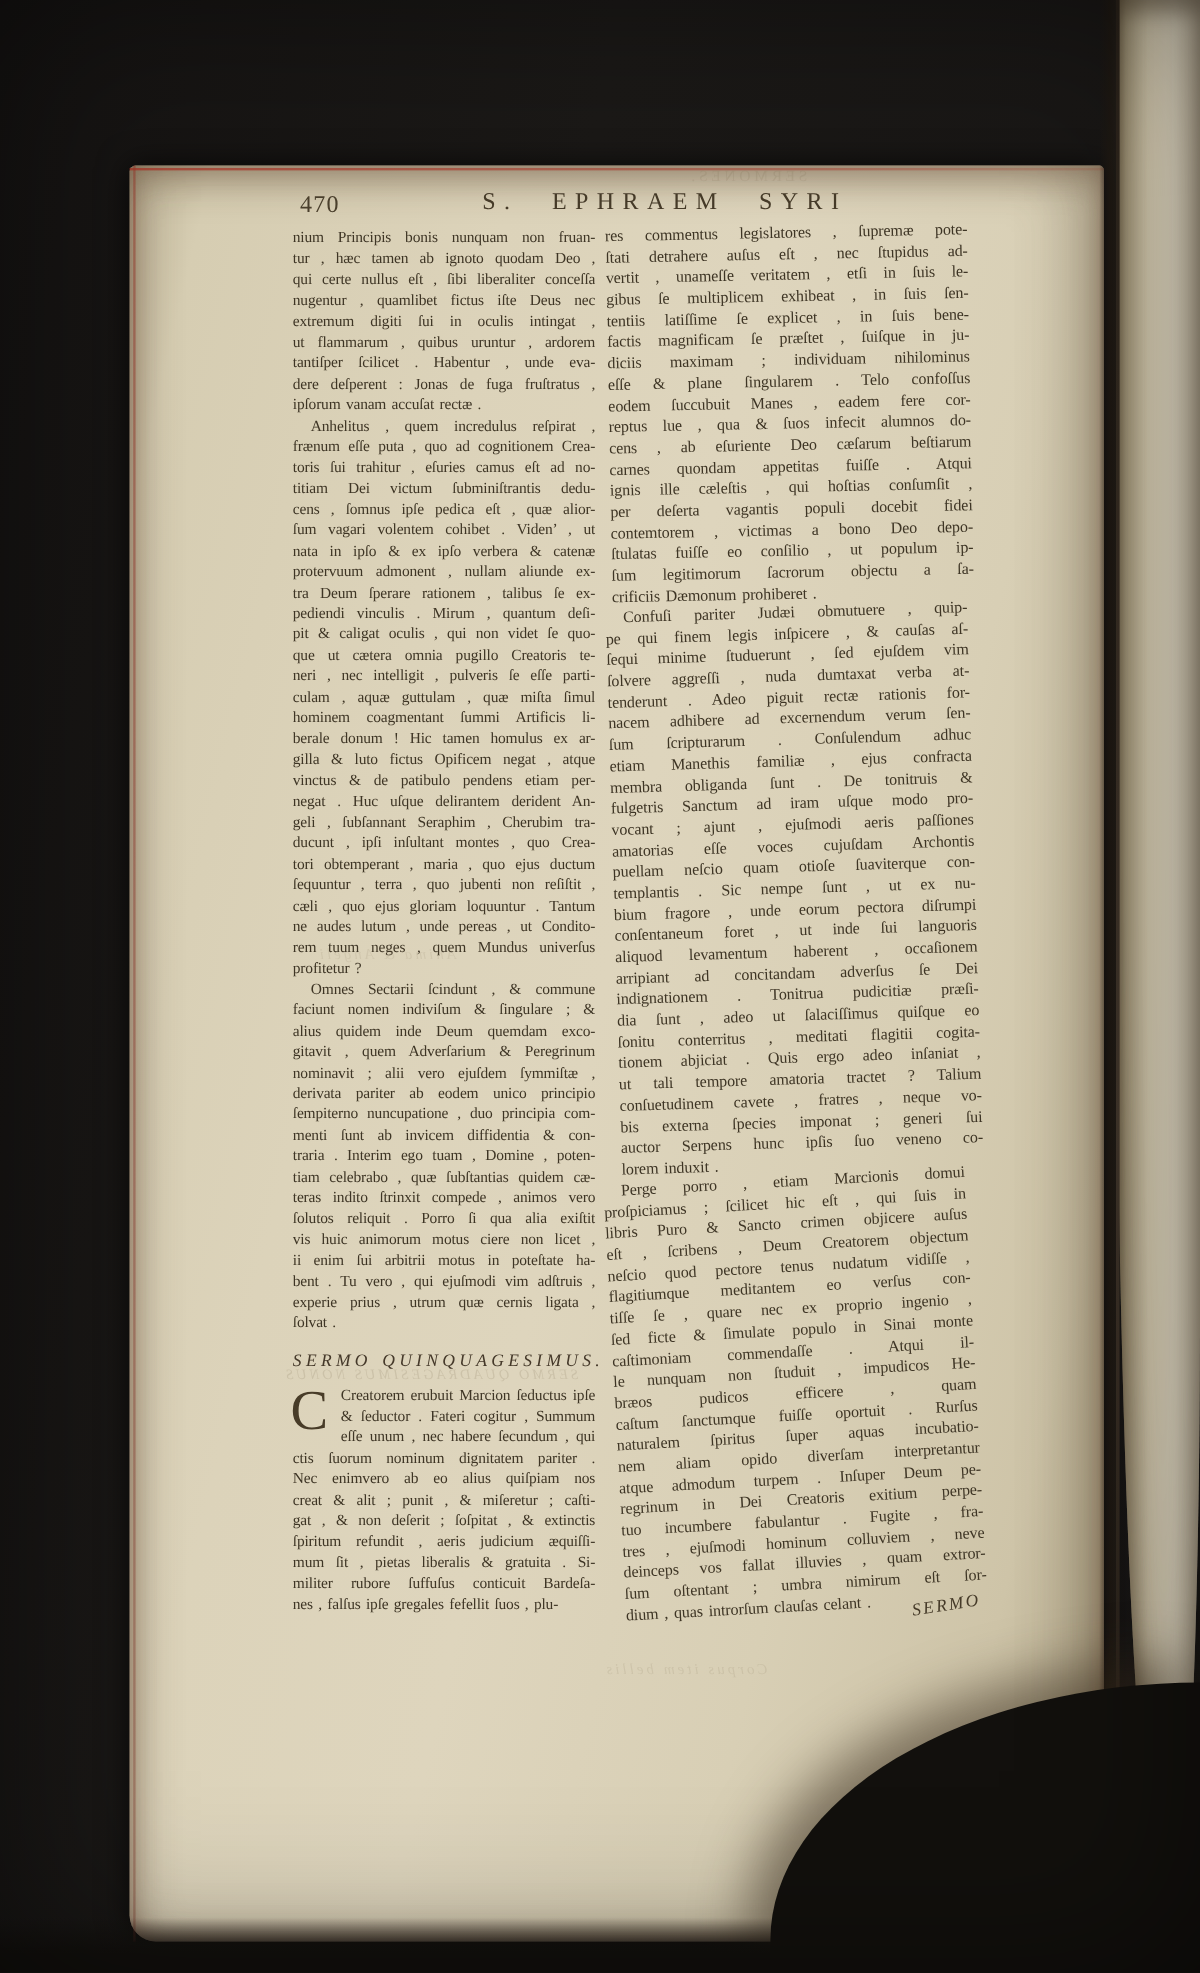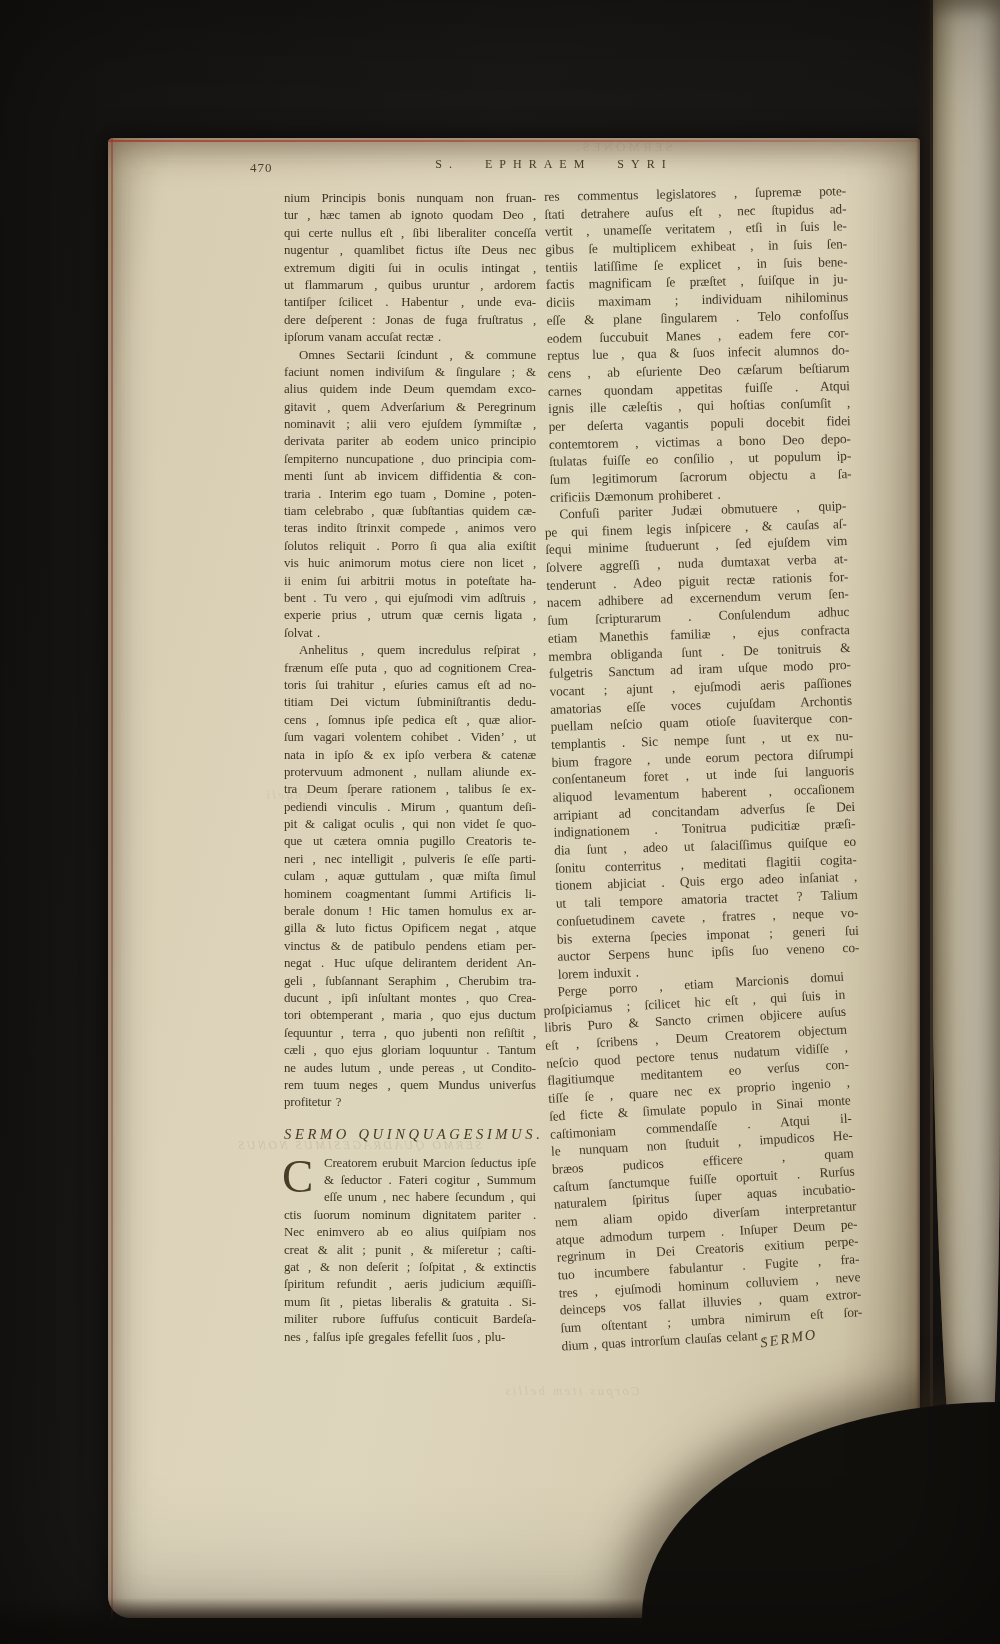--- a/index.html
+++ b/index.html
@@ -14,26 +14,26 @@
                    inset 14px 0 30px rgba(92,70,48,.22),
                    inset -26px 0 46px rgba(80,62,40,.30),
                    inset 0 -6px 14px rgba(130,62,42,.30),
                    0 0 26px rgba(0,0,0,.65);
         }
   .rule-top{position:absolute;left:0;top:2px;width:100%;height:2px;
             background:linear-gradient(90deg,rgba(168,52,38,.75),rgba(168,52,38,.45) 70%,rgba(168,52,38,.15));}
   .rule-left{position:absolute;left:3px;top:0;width:2px;height:100%;
              background:linear-gradient(180deg,rgba(150,55,40,.5),rgba(120,50,36,.35));}
   
-  .folio{position:absolute;left:142px;top:22px;font-size:13px;color:#4a3f2c;
+  .folio{position:absolute;left:142px;top:22px;font-size:20px;color:#4a3f2c;
          letter-spacing:1px;}
   .running-title{position:absolute;left:120px;right:40px;top:19px;text-align:center;
-         font-size:12px;color:#453a28;letter-spacing:7px;word-spacing:16px;}
-  
-  .col{position:absolute;color:#3e3525;margin-left:40px;}
+         font-size:20px;color:#453a28;letter-spacing:7px;word-spacing:16px;}
+  
+  .col{position:absolute;color:#3e3525;}
   .lcol{left:136px;top:52px;width:252px;font-size:12.9px;letter-spacing:-.15px;word-spacing:1.4px;}
   .rcol{left:396px;top:50px;width:302px;font-size:13.4px;letter-spacing:-.1px;word-spacing:1.6px;}
   .para{position:relative;}
   .line{text-align:justify;text-align-last:justify;overflow:hidden;white-space:normal;}
   .lcol .line{height:17.4px;line-height:17.4px;}
   .rcol .line{height:17.7px;line-height:17.7px;}
   .line-last{text-align-last:left;}
   .indent-first .line:first-child{text-indent:15px;}
   
   .rp1{transform:rotate(-1.1deg);transform-origin:0 0;}
@@ -90,39 +90,20 @@
       <div class="para">
           <div class="line">nium Principis bonis nunquam non fruan-</div>
           <div class="line">tur , hæc tamen ab ignoto quodam Deo ,</div>
           <div class="line">qui certe nullus eſt , ſibi liberaliter conceſſa</div>
           <div class="line">nugentur , quamlibet fictus iſte Deus nec</div>
           <div class="line">extremum digiti ſui in oculis intingat ,</div>
           <div class="line">ut flammarum , quibus uruntur , ardorem</div>
           <div class="line">tantiſper ſcilicet . Habentur , unde eva-</div>
           <div class="line">dere deſperent : Jonas de fuga fruſtratus ,</div>
           <div class="line line-last">ipſorum vanam accuſat rectæ .</div>
-        </div>
-      <div class="para indent-first">
-          <div class="line">Omnes Sectarii ſcindunt , &amp; commune</div>
-          <div class="line">faciunt nomen indiviſum &amp; ſingulare ; &amp;</div>
-          <div class="line">alius quidem inde Deum quemdam exco-</div>
-          <div class="line">gitavit , quem Adverſarium &amp; Peregrinum</div>
-          <div class="line">nominavit ; alii vero ejuſdem ſymmiſtæ ,</div>
-          <div class="line">derivata pariter ab eodem unico principio</div>
-          <div class="line">ſempiterno nuncupatione , duo principia com-</div>
-          <div class="line">menti ſunt ab invicem diffidentia &amp; con-</div>
-          <div class="line">traria . Interim ego tuam , Domine , poten-</div>
-          <div class="line">tiam celebrabo , quæ ſubſtantias quidem cæ-</div>
-          <div class="line">teras indito ſtrinxit compede , animos vero</div>
-          <div class="line">ſolutos reliquit . Porro ſi qua alia exiſtit</div>
-          <div class="line">vis huic animorum motus ciere non licet ,</div>
-          <div class="line">ii enim ſui arbitrii motus in poteſtate ha-</div>
-          <div class="line">bent . Tu vero , qui ejuſmodi vim adſtruis ,</div>
-          <div class="line">experie prius , utrum quæ cernis ligata ,</div>
-          <div class="line line-last">ſolvat .</div>
         </div>
       <div class="para indent-first">
           <div class="line">Anhelitus , quem incredulus reſpirat ,</div>
           <div class="line">frænum eſſe puta , quo ad cognitionem Crea-</div>
           <div class="line">toris ſui trahitur , eſuries camus eſt ad no-</div>
           <div class="line">titiam Dei victum ſubminiſtrantis dedu-</div>
           <div class="line">cens , ſomnus ipſe pedica eſt , quæ alior-</div>
           <div class="line">ſum vagari volentem cohibet . Viden’ , ut</div>
           <div class="line">nata in ipſo &amp; ex ipſo verbera &amp; catenæ</div>
           <div class="line">protervuum admonent , nullam aliunde ex-</div>
@@ -139,20 +120,39 @@
           <div class="line">negat . Huc uſque delirantem derident An-</div>
           <div class="line">geli , ſubſannant Seraphim , Cherubim tra-</div>
           <div class="line">ducunt , ipſi inſultant montes , quo Crea-</div>
           <div class="line">tori obtemperant , maria , quo ejus ductum</div>
           <div class="line">ſequuntur , terra , quo jubenti non reſiſtit ,</div>
           <div class="line">cæli , quo ejus gloriam loquuntur . Tantum</div>
           <div class="line">ne audes lutum , unde pereas , ut Condito-</div>
           <div class="line">rem tuum neges , quem Mundus univerſus</div>
           <div class="line line-last">profitetur ?</div>
         </div>
+      <div class="para indent-first">
+          <div class="line">Omnes Sectarii ſcindunt , &amp; commune</div>
+          <div class="line">faciunt nomen indiviſum &amp; ſingulare ; &amp;</div>
+          <div class="line">alius quidem inde Deum quemdam exco-</div>
+          <div class="line">gitavit , quem Adverſarium &amp; Peregrinum</div>
+          <div class="line">nominavit ; alii vero ejuſdem ſymmiſtæ ,</div>
+          <div class="line">derivata pariter ab eodem unico principio</div>
+          <div class="line">ſempiterno nuncupatione , duo principia com-</div>
+          <div class="line">menti ſunt ab invicem diffidentia &amp; con-</div>
+          <div class="line">traria . Interim ego tuam , Domine , poten-</div>
+          <div class="line">tiam celebrabo , quæ ſubſtantias quidem cæ-</div>
+          <div class="line">teras indito ſtrinxit compede , animos vero</div>
+          <div class="line">ſolutos reliquit . Porro ſi qua alia exiſtit</div>
+          <div class="line">vis huic animorum motus ciere non licet ,</div>
+          <div class="line">ii enim ſui arbitrii motus in poteſtate ha-</div>
+          <div class="line">bent . Tu vero , qui ejuſmodi vim adſtruis ,</div>
+          <div class="line">experie prius , utrum quæ cernis ligata ,</div>
+          <div class="line line-last">ſolvat .</div>
+        </div>
       <div class="sermo-heading">SERMO QUINQUAGESIMUS.</div>
       <div class="para">
         <span class="drop-cap">C</span>
         <div>
             <div class="line">Creatorem erubuit Marcion ſeductus ipſe</div>
             <div class="line">&amp; ſeductor . Fateri cogitur , Summum</div>
             <div class="line">eſſe unum , nec habere ſecundum , qui fa-</div>
             <div class="line">ctis ſuorum nominum dignitatem pariter .</div>
             <div class="line">Nec enimvero ab eo alius quiſpiam nos</div>
             <div class="line">creat &amp; alit ; punit , &amp; miſeretur ; caſti-</div>

